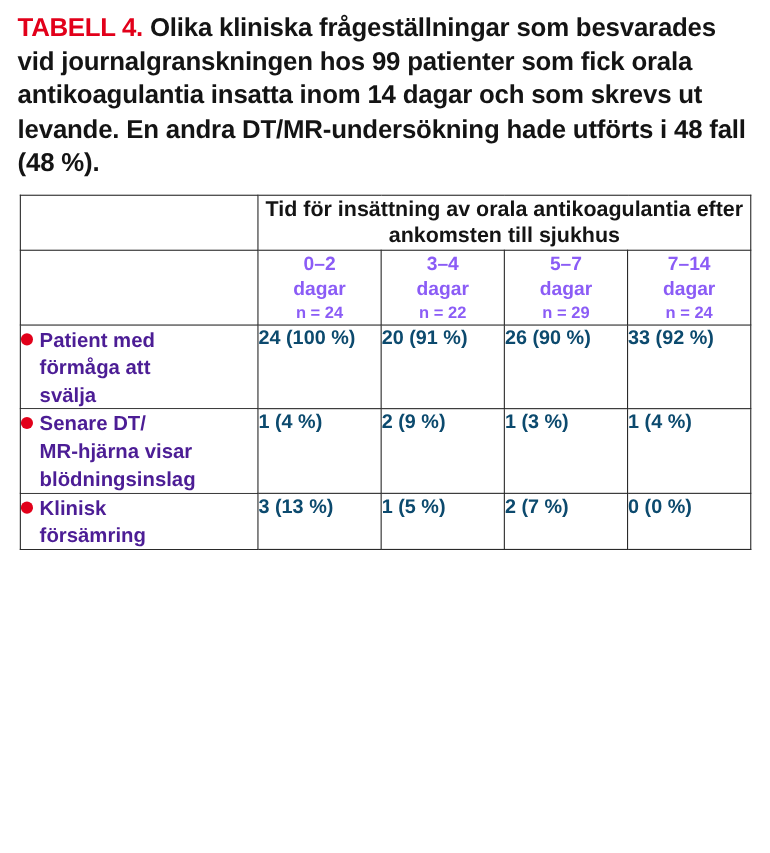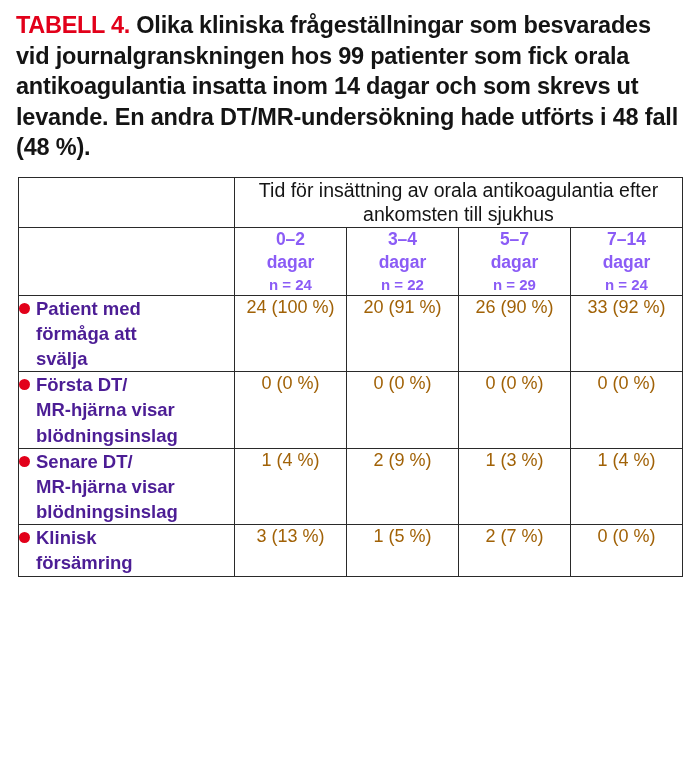--- a/index.html
+++ b/index.html
@@ -50,21 +50,21 @@
     padding: 0;
     vertical-align: top;
     background: #ffffff;
   }
   .col-label { width: 216px; }
   .col-data  { width: 112px; }
 
   .hdr-cell {
     background: #d8e8e8;
     text-align: center;
-    font-weight: normal;
+    font-weight: bold;
     font-size: 19.5px;
     line-height: 1.26;
     padding: 9px 8px 10px 8px;
     color: #141414;
   }
   .hdr-blank {
     background: #d8e8e8;
   }
   .sub-cell {
     background: #ffffff;
@@ -103,26 +103,25 @@
     vertical-align: 1px;
   }
   .row-label .lines {
     display: inline;
   }
   .row-label .cont {
     display: block;
     padding-left: 17px;
   }
   .data-cell {
-    text-align: center;
     font-size: 18px;
     line-height: 1.3;
     padding: 11px 4px 0 4px;
-    color: #a16207;
-    font-weight: normal;
+    color: #0c4a6e;
+    font-weight: bold;
   }
 </style>
 </head>
 <body>
 
 <div class="page">
 
   <p class="caption"><span class="tabell-label">TABELL 4.</span><span> Olika kliniska frågeställningar som besvarades vid journalgranskningen hos 99 patienter som fick orala antikoagulantia insatta inom 14 dagar och som skrevs ut levande. En andra DT/MR-undersökning hade utförts i 48 fall (48 %).</span></p>
 
   <table class="tbl">
@@ -167,31 +166,20 @@
           <span class="bullet"></span><span class="lines">Patient med</span>
           <span class="cont">förmåga att</span>
           <span class="cont">svälja</span>
         </td>
         <td class="data-cell">24 (100 %)</td>
         <td class="data-cell">20 (91 %)</td>
         <td class="data-cell">26 (90 %)</td>
         <td class="data-cell">33 (92 %)</td>
       </tr>
 
-      <tr>
-        <td class="row-label">
-          <span class="bullet"></span><span class="lines">Första DT/</span>
-          <span class="cont">MR-hjärna visar</span>
-          <span class="cont">blödningsinslag</span>
-        </td>
-        <td class="data-cell">0 (0 %)</td>
-        <td class="data-cell">0 (0 %)</td>
-        <td class="data-cell">0 (0 %)</td>
-        <td class="data-cell">0 (0 %)</td>
-      </tr>
 
       <tr>
         <td class="row-label">
           <span class="bullet"></span><span class="lines">Senare DT/</span>
           <span class="cont">MR-hjärna visar</span>
           <span class="cont">blödningsinslag</span>
         </td>
         <td class="data-cell">1 (4 %)</td>
         <td class="data-cell">2 (9 %)</td>
         <td class="data-cell">1 (3 %)</td>

